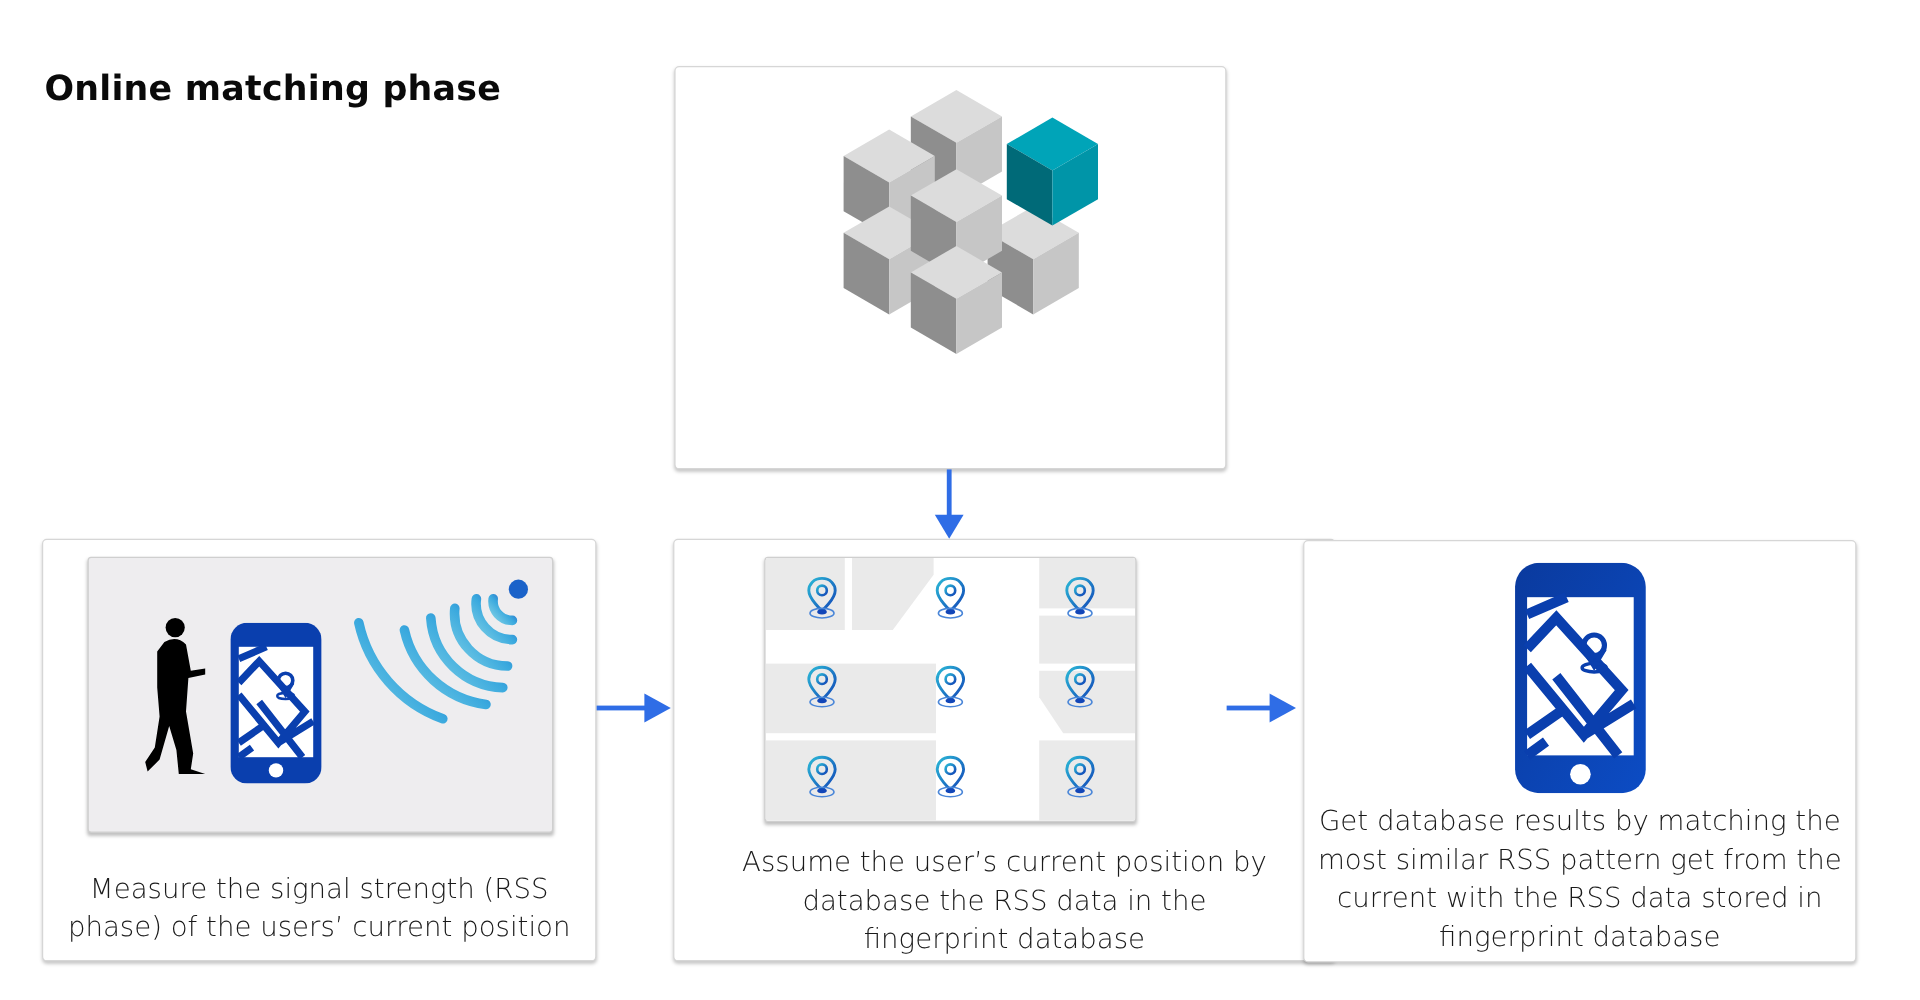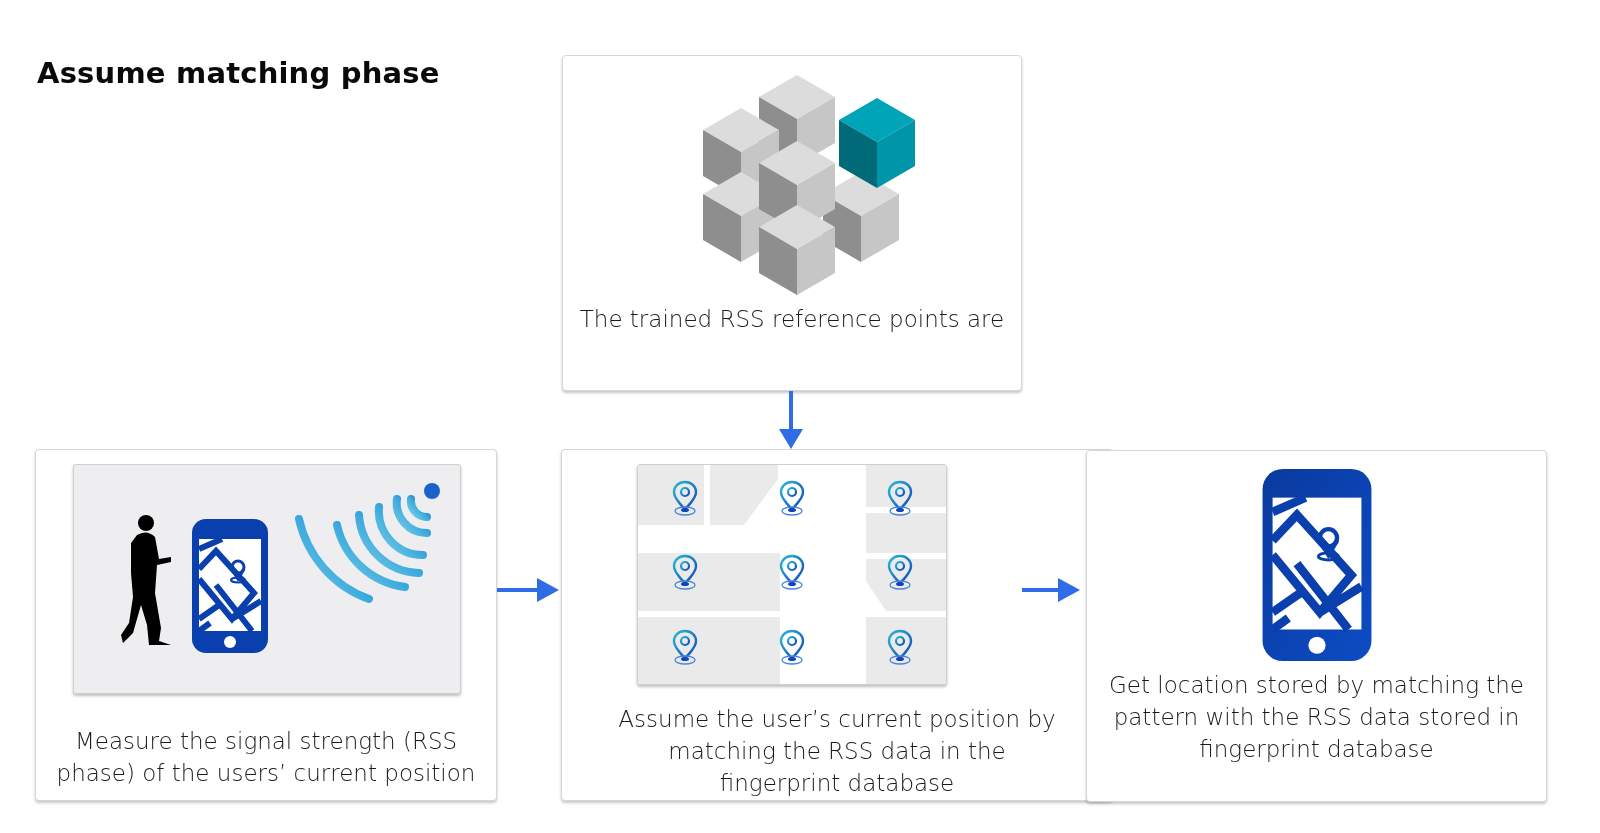--- a/index.html
+++ b/index.html
@@ -12,21 +12,21 @@
   .caption { position: absolute; left: 0; right: 0; text-align: center; font-size: 23px;
              line-height: 32px; color: #1a1a1a; font-weight: 300; }
   .inner-img { position: absolute; background: #eeedef; border: 1px solid #cfcfcf; border-radius: 3px;
                box-shadow: 0 2px 3px rgba(0,0,0,0.25); overflow: hidden; }
   svg { display: block; }
   .arrow { position: absolute; }
 </style>
 </head>
 <body>
 
-<div class="title">Assume matching phase</div>
+<div class="title">Online matching phase</div>
 
 <div class="card" style="left:562px; top:55px; width:460px; height:336px;">
   <svg width="240" height="230" style="position:absolute; left:130px; top:12px;" viewBox="0 0 240 230">
     <defs>
       <g id="cube">
         <polygon points="0,-26 38,-48 76,-26 38,-4" fill="#dcdcdc"></polygon>
         <polygon points="0,-26 38,-4 38,42 0,20" fill="#8e8e8e"></polygon>
         <polygon points="38,-4 76,-26 76,20 38,42" fill="#c6c6c6"></polygon>
       </g>
       <g id="tcube">
@@ -37,21 +37,20 @@
     </defs>
     <use href="#cube" x="66" y="55"></use>
     <use href="#cube" x="10" y="88"></use>
     <use href="#cube" x="10" y="152"></use>
     <use href="#cube" x="130" y="152"></use>
     <use href="#cube" x="66" y="121"></use>
     <use href="#cube" x="66" y="185"></use>
     <use href="#tcube" x="146" y="78"></use>
   </svg>
   <div class="caption" style="top:247px;">
-    <div>The trained RSS reference points are</div>
   </div>
 </div>
 
 <svg class="arrow" width="30" height="60" style="left:776px; top:391px;" viewBox="0 0 30 60">
   <rect x="13" y="0" width="4" height="40" fill="#2f6de6"></rect>
   <polygon points="3,38 27,38 15,58" fill="#2f6de6"></polygon>
 </svg>
 
 <div class="card" style="left:35px; top:449px; width:462px; height:352px;">
   <div class="inner-img" style="left:37px; top:14px; width:386px; height:228px;">
@@ -236,21 +235,21 @@
             <path d="M14 3 C7 3 3 8 3 13 C3 20 14 30 14 30 C14 30 25 20 25 13 C25 8 21 3 14 3 Z" fill="none" stroke="url(#pn8)" stroke-width="2.4"></path>
             <circle cx="14" cy="13" r="4" fill="none" stroke="url(#pn8)" stroke-width="2.2"></circle>
             <ellipse cx="14" cy="32" rx="10" ry="4" fill="none" stroke="#4a86d8" stroke-width="1.3"></ellipse>
             <ellipse cx="14" cy="31" rx="4" ry="2" fill="#1246b8"></ellipse>
           </svg>
         </div>
       </div>
   </div>
   <div class="caption" style="top:253px;">
     <div>Assume the user’s current position by</div>
-    <div>matching the RSS data in the</div>
+    <div>database the RSS data in the</div>
     <div>fingerprint database</div>
   </div>
 </div>
 
 <svg class="arrow" width="64" height="30" style="left:1022px; top:575px;" viewBox="0 0 64 30">
   <rect x="0" y="13" width="40" height="4" fill="#2f6de6"></rect>
   <polygon points="36,3 58,15 36,27" fill="#2f6de6"></polygon>
 </svg>
 
 <div class="card" style="left:1086px; top:450px; width:461px; height:352px;">
@@ -263,17 +262,18 @@
     </defs>
     <rect x="0" y="0" width="76" height="134" rx="14" fill="url(#pg)"></rect>
     <rect x="7" y="20" width="62" height="92" fill="#fff"></rect>
     <path d="M7 30 L30 20 M7 50 L24 32 L62 74 L40 100 L7 60 M24 66 L60 112 M40 100 L69 82 M7 100 L30 84 M7 112 L18 104" stroke="#0a3fae" stroke-width="6" fill="none"></path>
     <circle cx="46" cy="48" r="6" fill="none" stroke="#0a3fae" stroke-width="3"></circle>
     <path d="M40 50 L46 60 L52 50" stroke="#0a3fae" stroke-width="3" fill="none"></path>
     <ellipse cx="46" cy="61" rx="7" ry="2.5" fill="none" stroke="#0a3fae" stroke-width="2"></ellipse>
     <circle cx="38" cy="123" r="6" fill="#fff"></circle>
   </svg>
   <div class="caption" style="top:218px;">
-    <div>Get location stored by matching the</div>
-    <div>pattern with the RSS data stored in</div>
+    <div>Get database results by matching the</div>
+    <div>most similar RSS pattern get from the</div>
+    <div>current with the RSS data stored in</div>
     <div>fingerprint database</div>
   </div>
 </div>
 
 </body></html>

